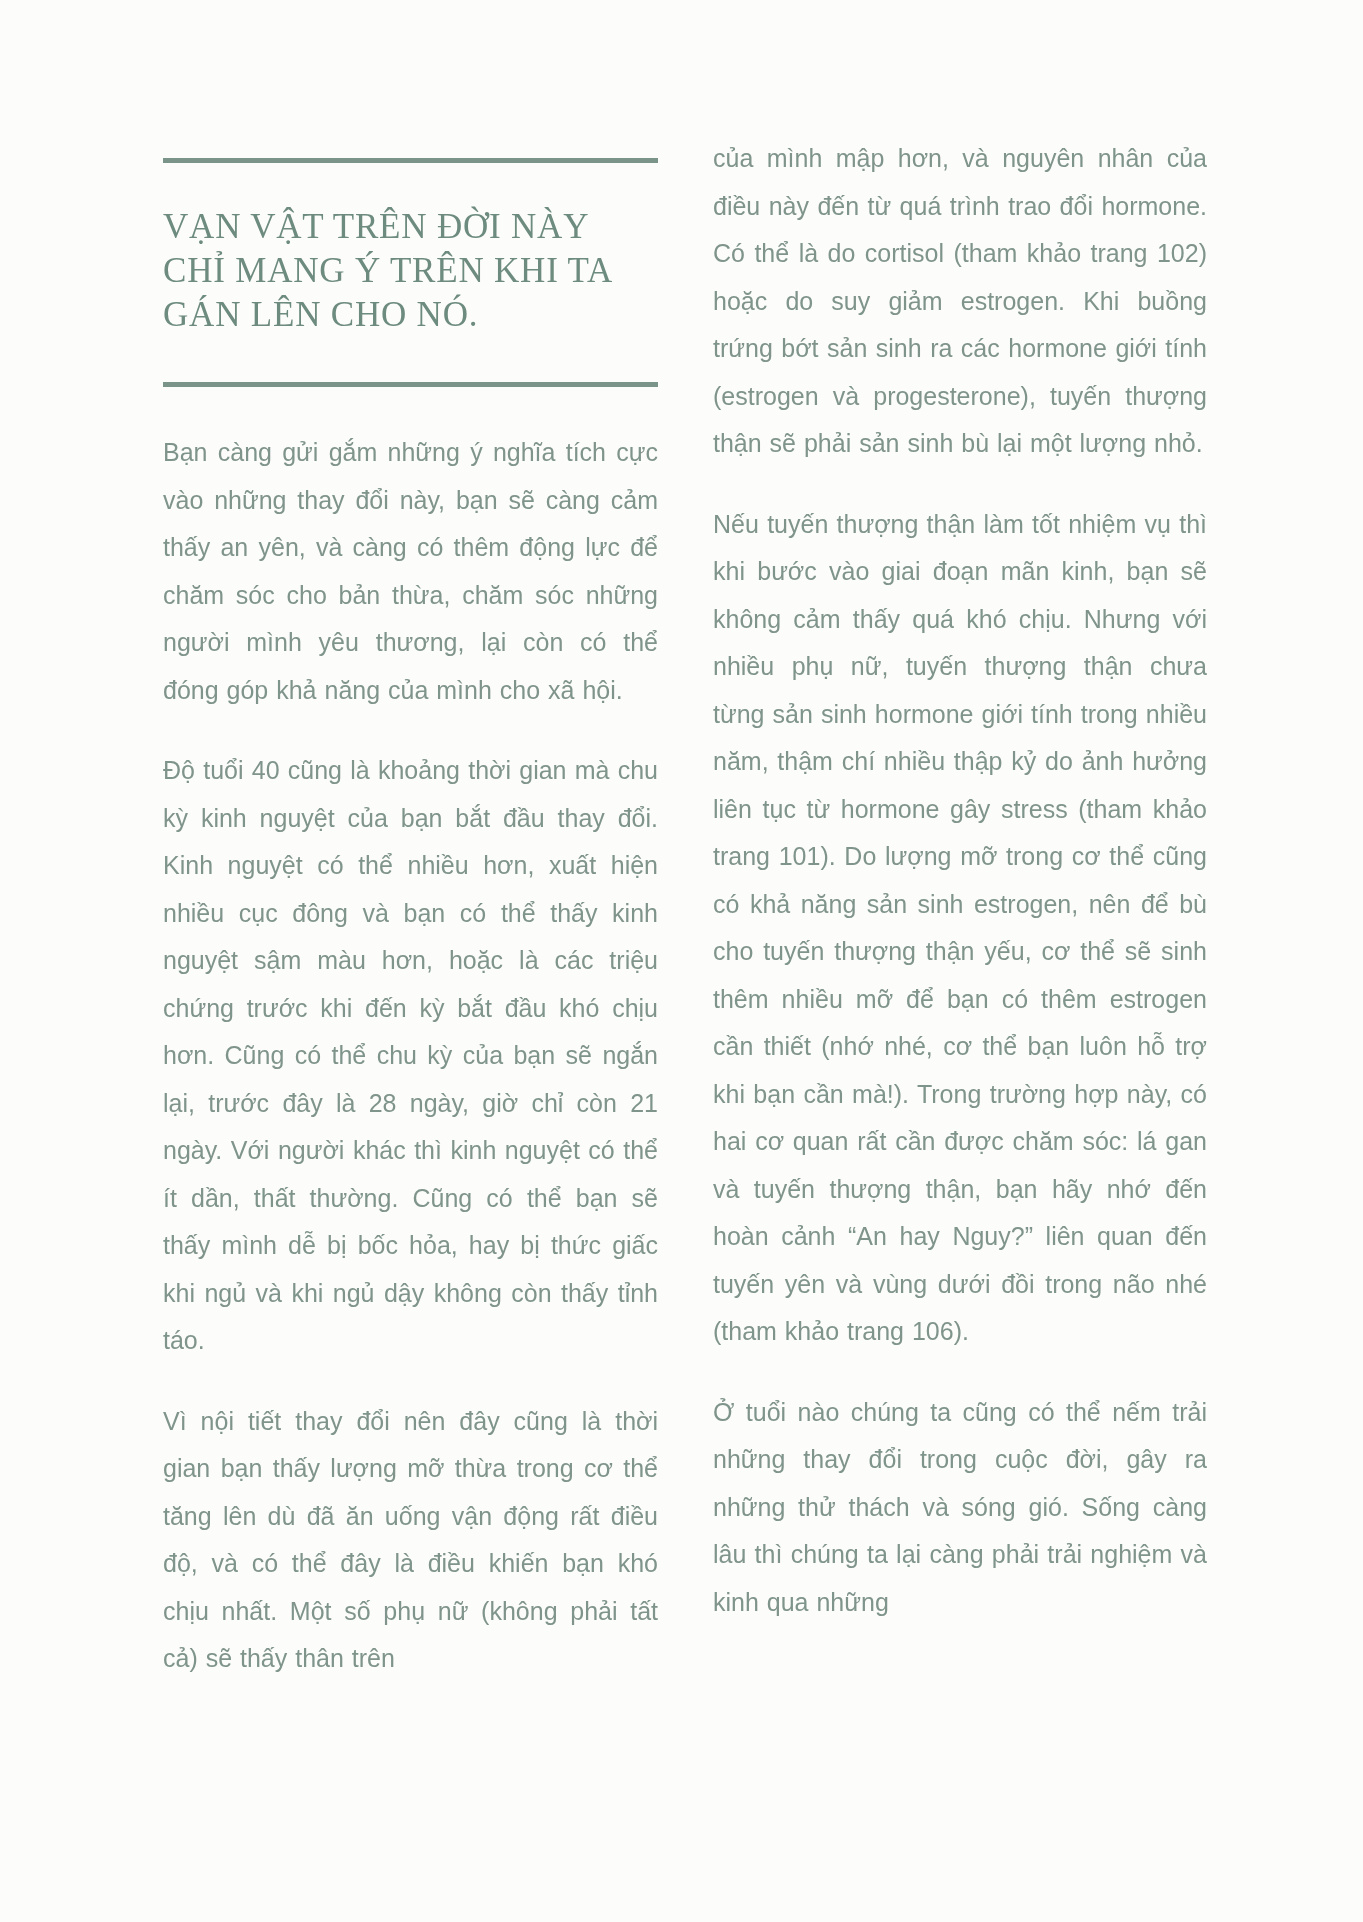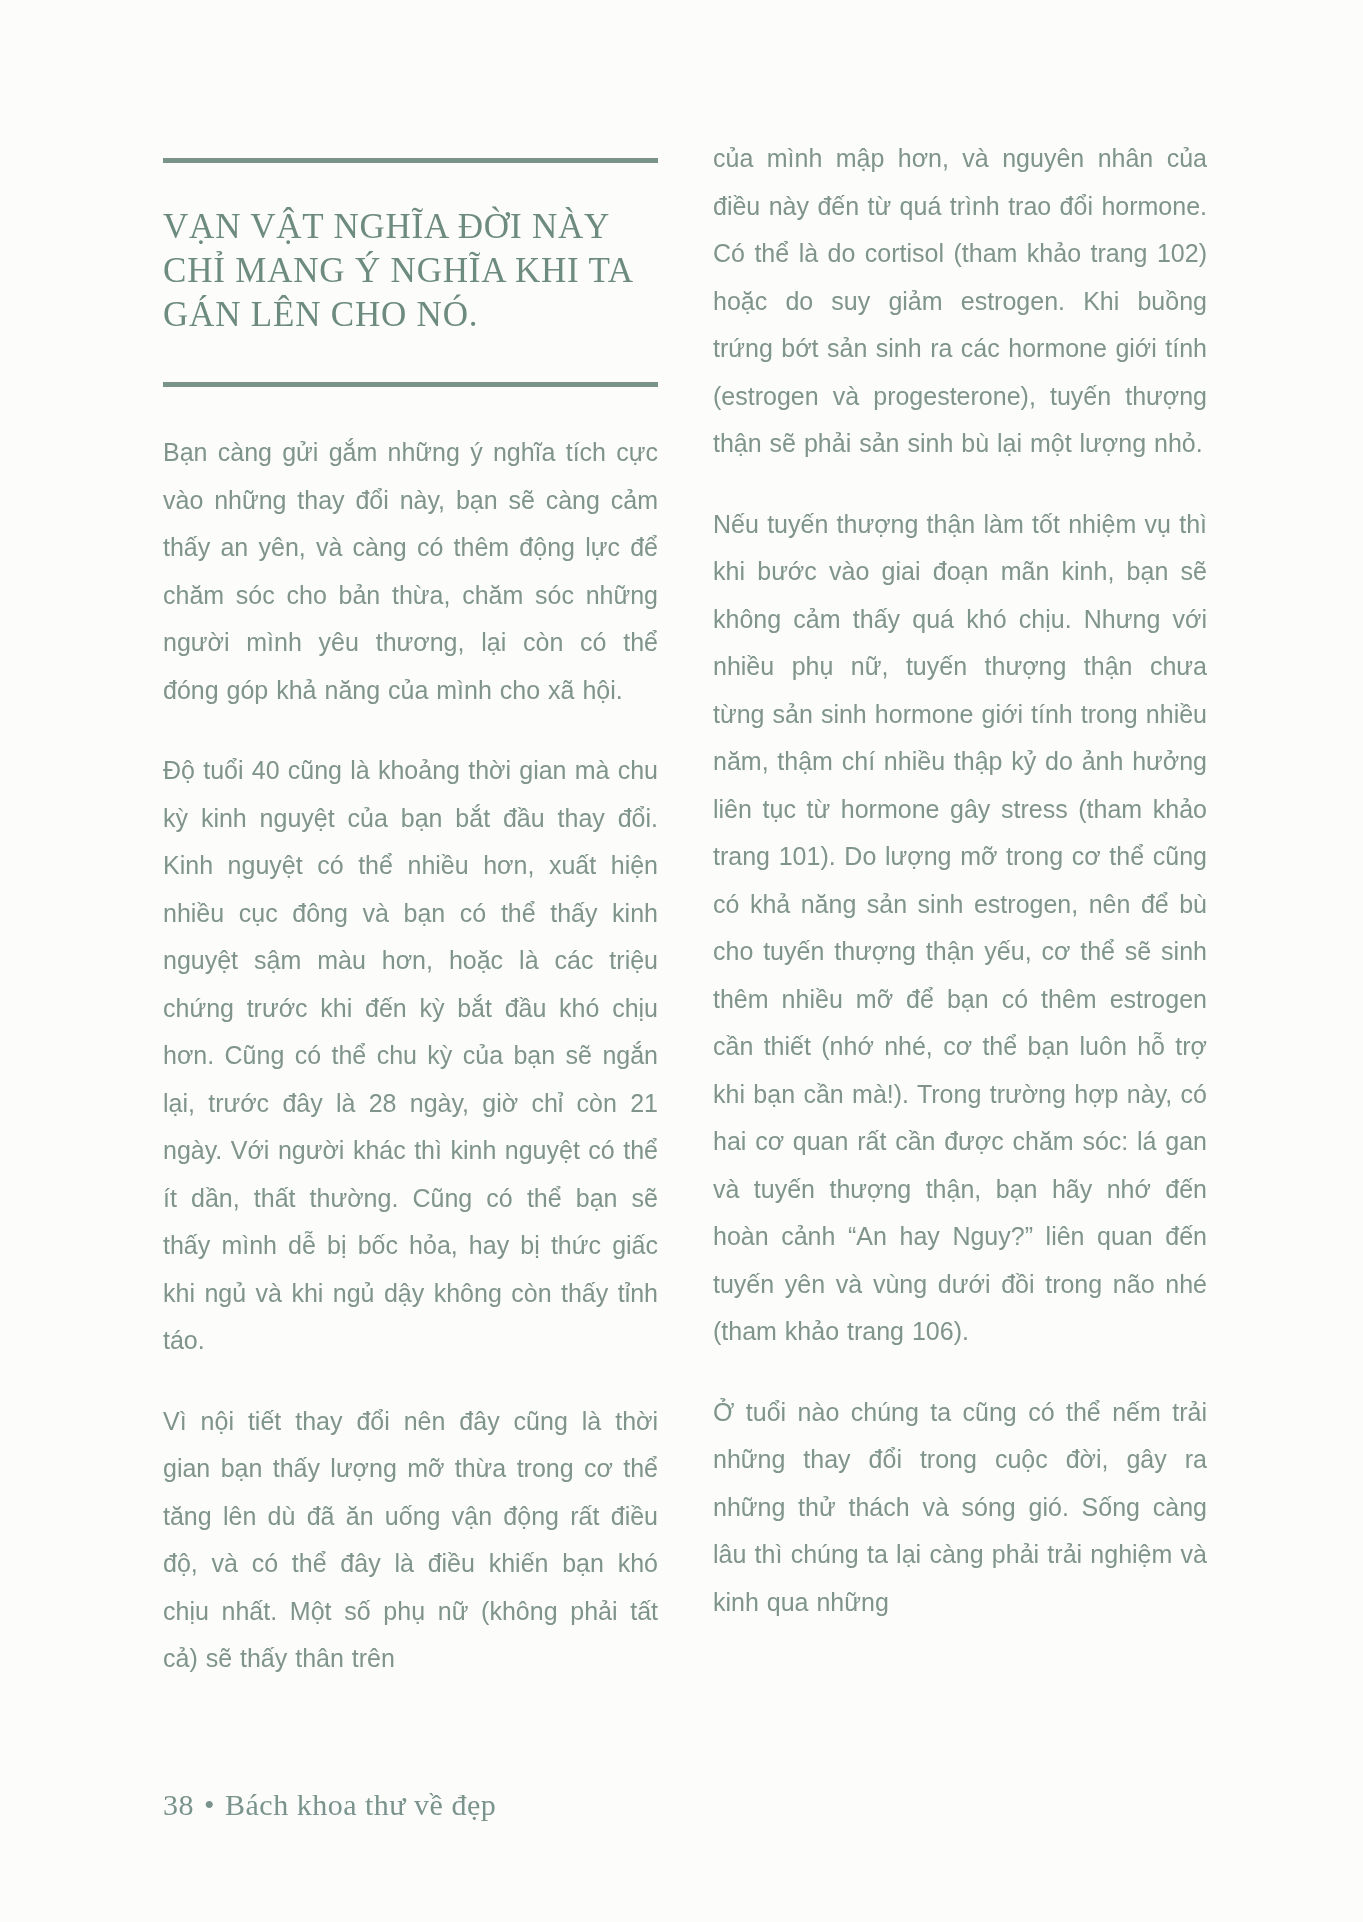--- a/index.html
+++ b/index.html
@@ -74,32 +74,29 @@
   .footer-sep { padding: 0 10px; }
 </style>
 </head>
 <body>
 
 <div class="page">
   <div class="content">
 
     <div class="col left">
       <div class="pullquote-rule top"></div>
-      <div class="pullquote-heading">VẠN VẬT NGHĨA ĐỜI NÀY CHỈ MANG Ý NGHĨA KHI TA GÁN LÊN CHO NÓ.</div>
+      <div class="pullquote-heading">VẠN VẬT TRÊN ĐỜI NÀY CHỈ MANG Ý TRÊN KHI TA GÁN LÊN CHO NÓ.</div>
       <div class="pullquote-rule bottom"></div>
 
       <p class="body-paragraph">Bạn càng gửi gắm những ý nghĩa tích cực vào những thay đổi này, bạn sẽ càng cảm thấy an yên, và càng có thêm động lực để chăm sóc cho bản thừa, chăm sóc những người mình yêu thương, lại còn có thể đóng góp khả năng của mình cho xã hội.</p>
       <p class="body-paragraph">Độ tuổi 40 cũng là khoảng thời gian mà chu kỳ kinh nguyệt của bạn bắt đầu thay đổi. Kinh nguyệt có thể nhiều hơn, xuất hiện nhiều cục đông và bạn có thể thấy kinh nguyệt sậm màu hơn, hoặc là các triệu chứng trước khi đến kỳ bắt đầu khó chịu hơn. Cũng có thể chu kỳ của bạn sẽ ngắn lại, trước đây là 28 ngày, giờ chỉ còn 21 ngày. Với người khác thì kinh nguyệt có thể ít dần, thất thường. Cũng có thể bạn sẽ thấy mình dễ bị bốc hỏa, hay bị thức giấc khi ngủ và khi ngủ dậy không còn thấy tỉnh táo.</p>
       <p class="body-paragraph">Vì nội tiết thay đổi nên đây cũng là thời gian bạn thấy lượng mỡ thừa trong cơ thể tăng lên dù đã ăn uống vận động rất điều độ, và có thể đây là điều khiến bạn khó chịu nhất. Một số phụ nữ (không phải tất cả) sẽ thấy thân trên</p>
     </div>
 
     <div class="col right">
       <p class="body-paragraph">của mình mập hơn, và nguyên nhân của điều này đến từ quá trình trao đổi hormone. Có thể là do cortisol (tham khảo trang 102) hoặc do suy giảm estrogen. Khi buồng trứng bớt sản sinh ra các hormone giới tính (estrogen và progesterone), tuyến thượng thận sẽ phải sản sinh bù lại một lượng nhỏ.</p>
       <p class="body-paragraph">Nếu tuyến thượng thận làm tốt nhiệm vụ thì khi bước vào giai đoạn mãn kinh, bạn sẽ không cảm thấy quá khó chịu. Nhưng với nhiều phụ nữ, tuyến thượng thận chưa từng sản sinh hormone giới tính trong nhiều năm, thậm chí nhiều thập kỷ do ảnh hưởng liên tục từ hormone gây stress (tham khảo trang 101). Do lượng mỡ trong cơ thể cũng có khả năng sản sinh estrogen, nên để bù cho tuyến thượng thận yếu, cơ thể sẽ sinh thêm nhiều mỡ để bạn có thêm estrogen cần thiết (nhớ nhé, cơ thể bạn luôn hỗ trợ khi bạn cần mà!). Trong trường hợp này, có hai cơ quan rất cần được chăm sóc: lá gan và tuyến thượng thận, bạn hãy nhớ đến hoàn cảnh “An hay Nguy?” liên quan đến tuyến yên và vùng dưới đồi trong não nhé (tham khảo trang 106).</p>
       <p class="body-paragraph">Ở tuổi nào chúng ta cũng có thể nếm trải những thay đổi trong cuộc đời, gây ra những thử thách và sóng gió. Sống càng lâu thì chúng ta lại càng phải trải nghiệm và kinh qua những</p>
     </div>
 
   </div>
 
-  <div class="page-footer">
-    <span>38</span><span class="footer-sep">•</span><span>Bách khoa thư về đẹp</span>
-  </div>
 </div>
 
 </body></html>

